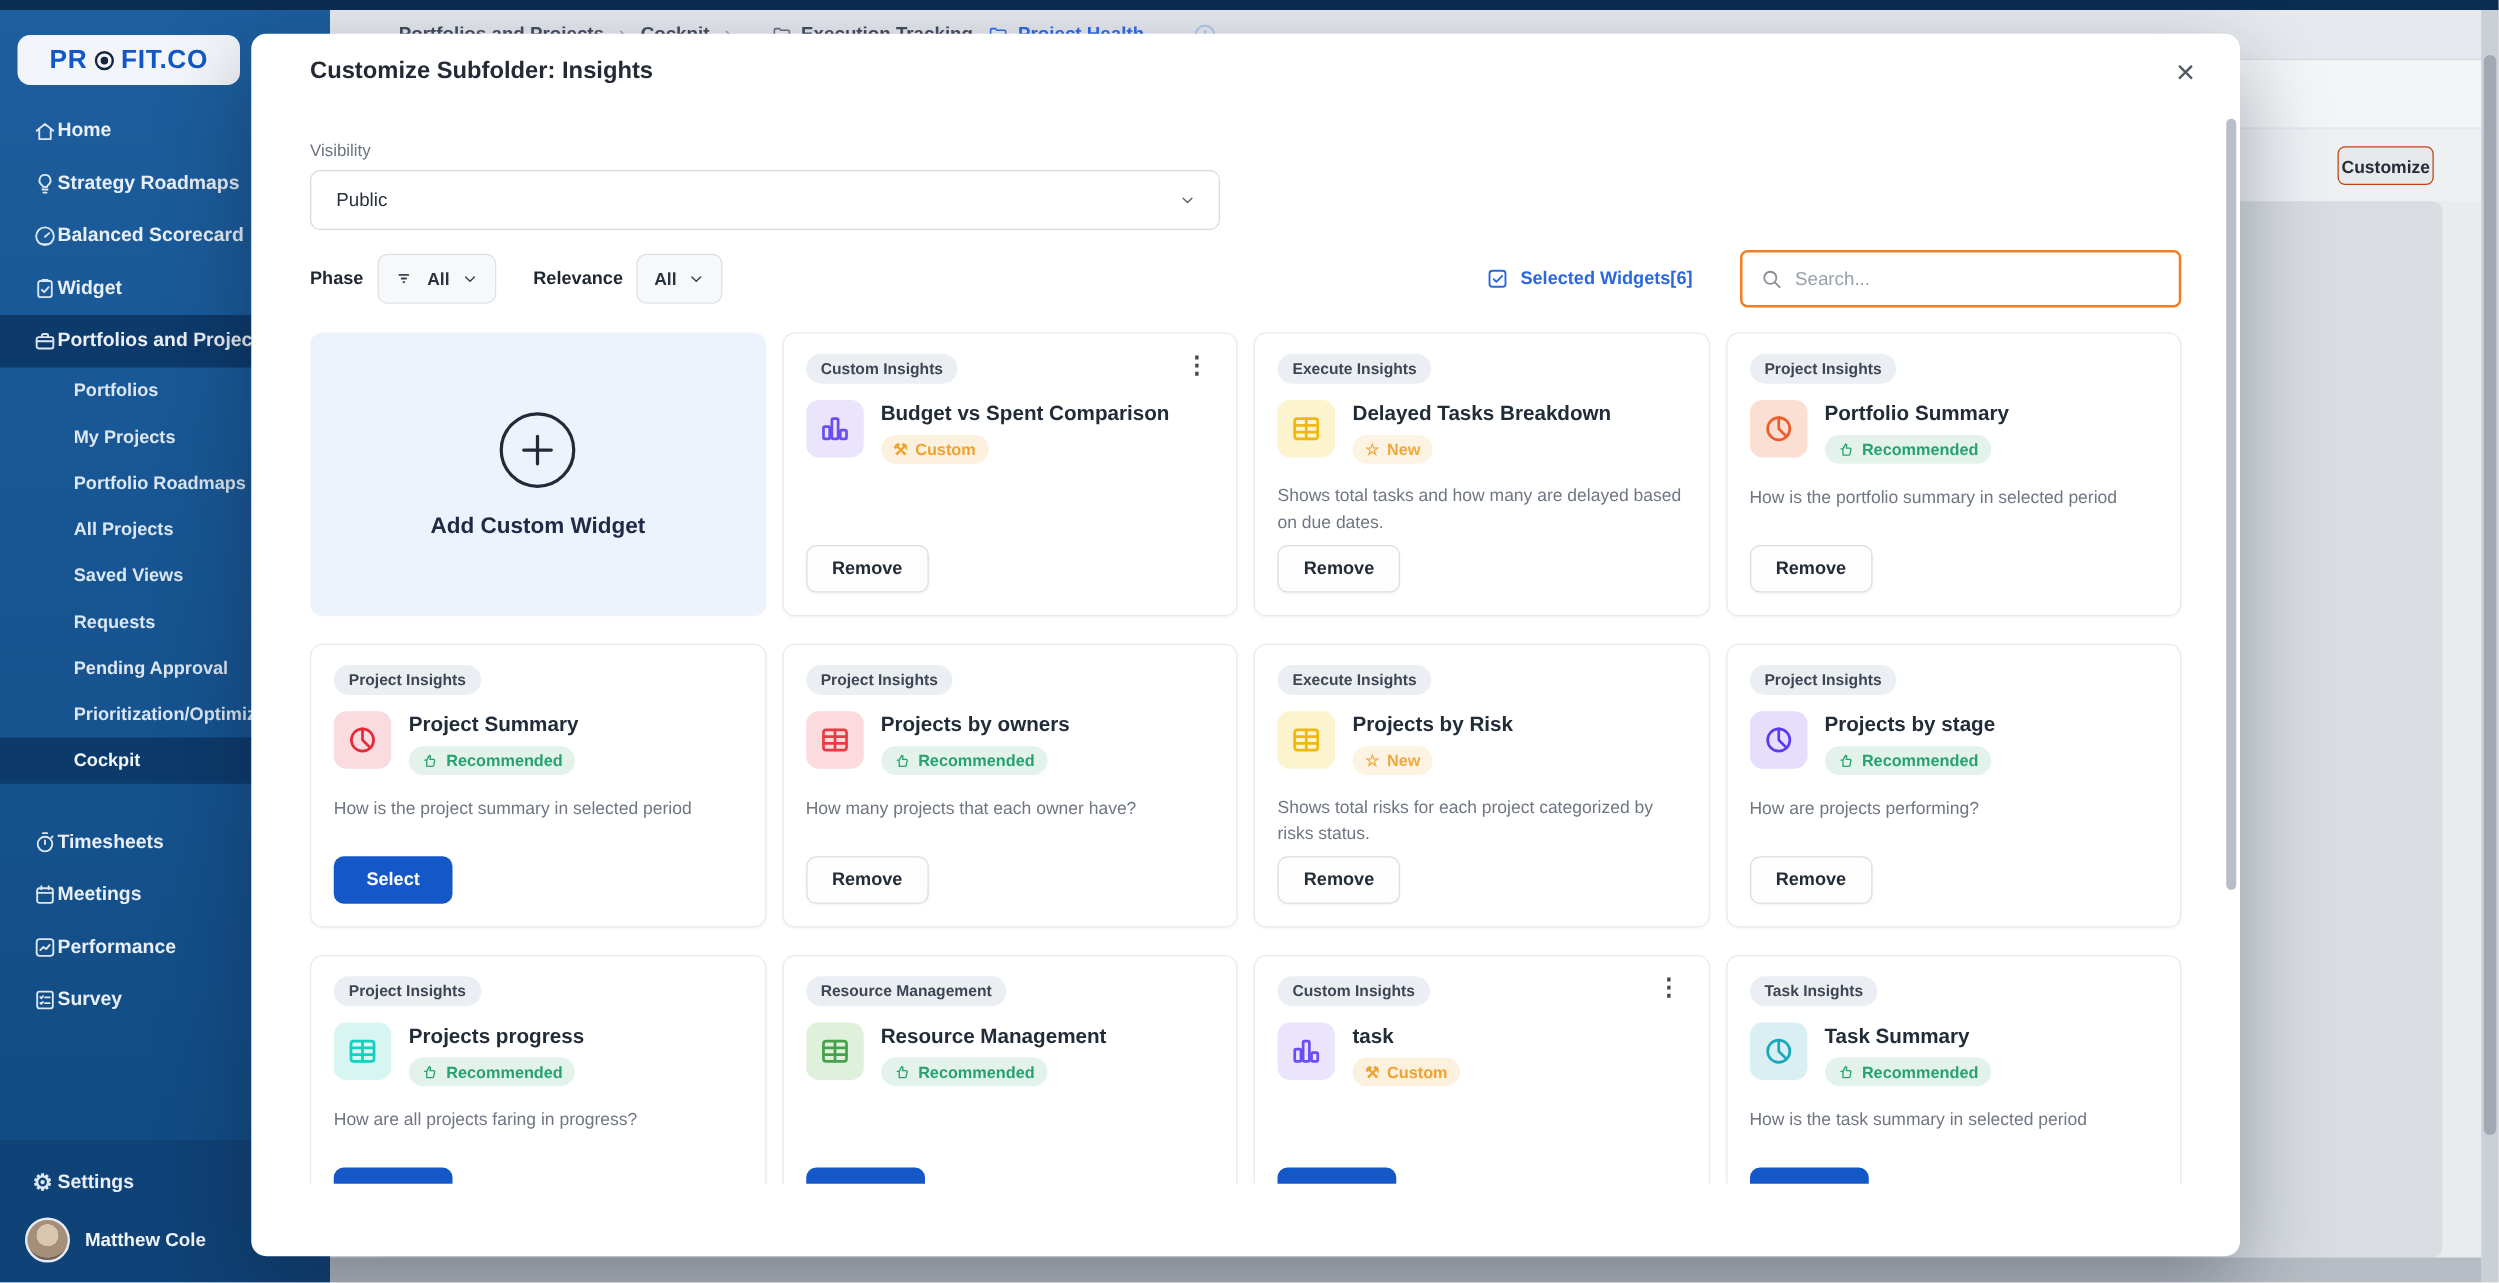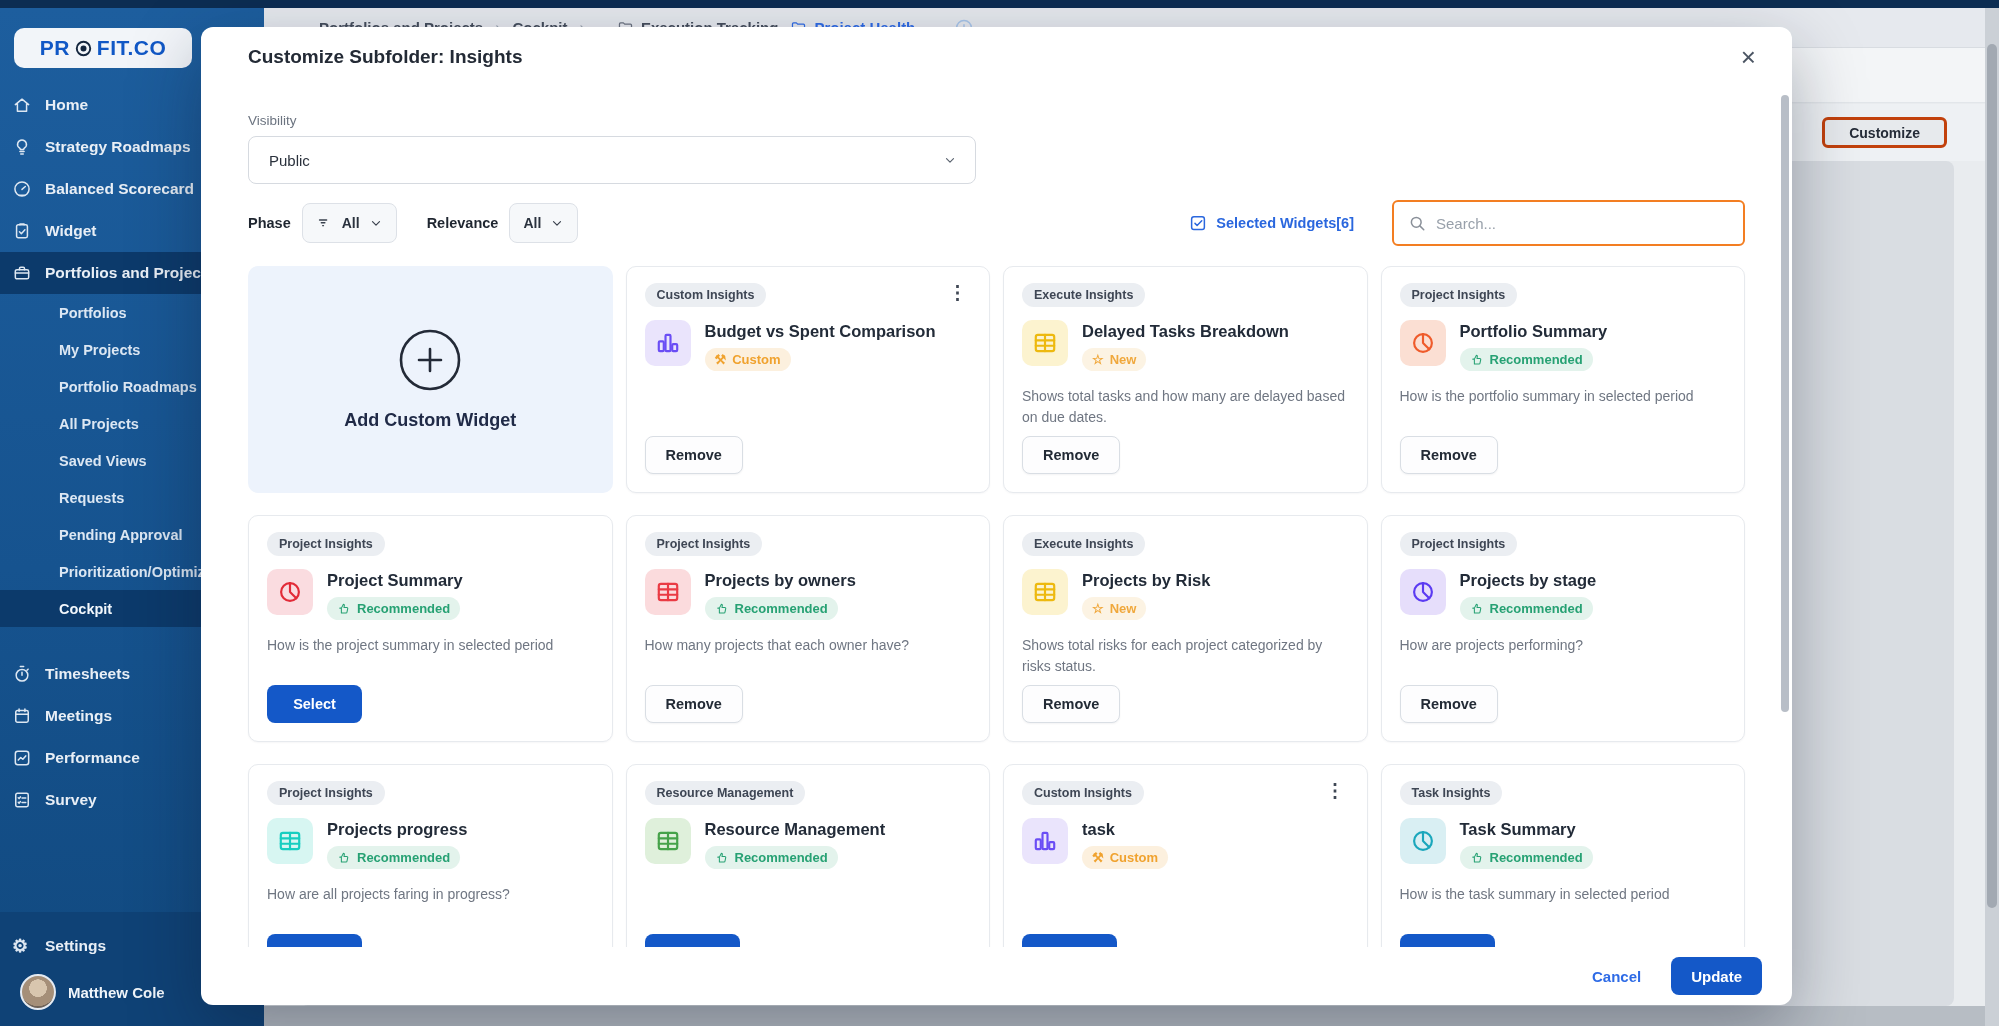--- a/index.html
+++ b/index.html
@@ -17,37 +17,37 @@
   .crumbs { display:flex; align-items:center; gap:12px; font-size:15px; color:#454E5C; font-weight:600; white-space:nowrap; }
   .crumb { display:inline-flex; align-items:center; gap:7px; }
   .crumb .svgi { color:#6B7280; }
   .crumb.active { color:#2E6BE6; }
   .crumb.active .svgi { color:#2E6BE6; }
   .crumb-sep { color:#9AA2AD; font-size:16px; font-weight:400; }
   .crumb-plus { color:#A9C6EA; margin-left:10px; }
 
   .bg-band1 { position:absolute; left:264px; right:14px; top:48px; height:55px; background:#F3F5F7; border-bottom:1px solid #E2E6EA; }
   .bg-band2 { position:absolute; left:264px; right:14px; top:104px; height:57px; background:#EEF1F4; }
-  .customize-btn { position:absolute; right:38px; top:13px; height:31px; padding:0 24px;
-                   background:#E7EAED; border:3px solid #c2410c; border-radius:6px;
+  .customize-btn { position:absolute; right:38px; top:13px; height:31px; padding:0 2px;
+                   background:#E7EAED; border:1px solid #c2410c; border-radius:6px;
                    font-family:inherit; font-size:14px; font-weight:700; color:#252C38; cursor:pointer; }
   .bg-panel { position:absolute; left:300px; right:45px; top:161px; bottom:20px; background:#D9DDE2; border-radius:8px; }
   .vscroll { position:absolute; right:0; top:8px; bottom:0; width:14px; background:#CBD0D6; }
   .vthumb { position:absolute; right:2px; top:36px; width:10px; height:864px; background:#A2A9B2; border-radius:5px; }
   .hscroll { position:absolute; left:264px; right:14px; bottom:0; height:20px; background:#B7BDC4; }
 
   
   .sidebar { position:absolute; left:0; top:8px; bottom:0; width:264px;
              background:linear-gradient(180deg,#1D5E9E 0%,#16538F 55%,#11497F 100%);
              display:flex; flex-direction:column; overflow:hidden; }
   .logo-pill { margin:20px 0 16px 14px; width:178px; height:40px; background:#F2F5F9; border-radius:10px;
                display:flex; align-items:center; justify-content:center; gap:3px;
                font-size:21px; font-weight:800; color:#1158C6; letter-spacing:.5px; }
   .logo-pill .svgi { color:#14263E; margin:0 1px; }
-  .nav-item { height:42px; display:flex; align-items:center; gap:13px; padding-left:12px;
+  .nav-item { height:42px; display:flex; align-items:center; padding-left:26px;
               color:#E9EFF6; font-size:15.5px; font-weight:600; cursor:pointer; white-space:nowrap; }
   .nav-item .nav-ic { width:20px; display:flex; color:#DDE7F2; flex:0 0 20px; }
   .nav-item.active { background:#0C3A6B; }
   .nav-sub { height:37px; display:flex; align-items:center; padding-left:59px;
              color:#DCE7F3; font-size:14.5px; font-weight:700; cursor:pointer; white-space:nowrap; }
   .nav-sub.active { background:#0C3A6B; color:#F2F7FC; }
   .nav-gap { height:26px; }
   .side-foot { margin-top:auto; background:#0F4276; padding:14px 0 16px 0; }
   .nav-item.foot { height:40px; }
   .uni { font-size:18px; line-height:20px; display:block; }
@@ -606,19 +606,15 @@
                   <path d="M7.5 10.5V19M4.8 10.5h2.7l3.5-6.6c1 0 1.8.9 1.6 1.9L12 9.4h4.8c1 0 1.8.9 1.6 1.9l-1.2 5.8A2 2 0 0 1 15.2 19H7.5"></path>
                 </svg>Recommended</span>
        </span>
      </div>
      <div class="card-desc">How is the task summary in selected period</div>
      <button class="card-btn primary"></button>
         </div>
       </div>
   </div>
 
-  <div class="m-foot">
-    <button class="cancel-link">Cancel</button>
-    <button class="update-btn">Update</button>
-  </div>
 
   <div class="m-scroll"></div>
 </div>
 
 </body></html>

